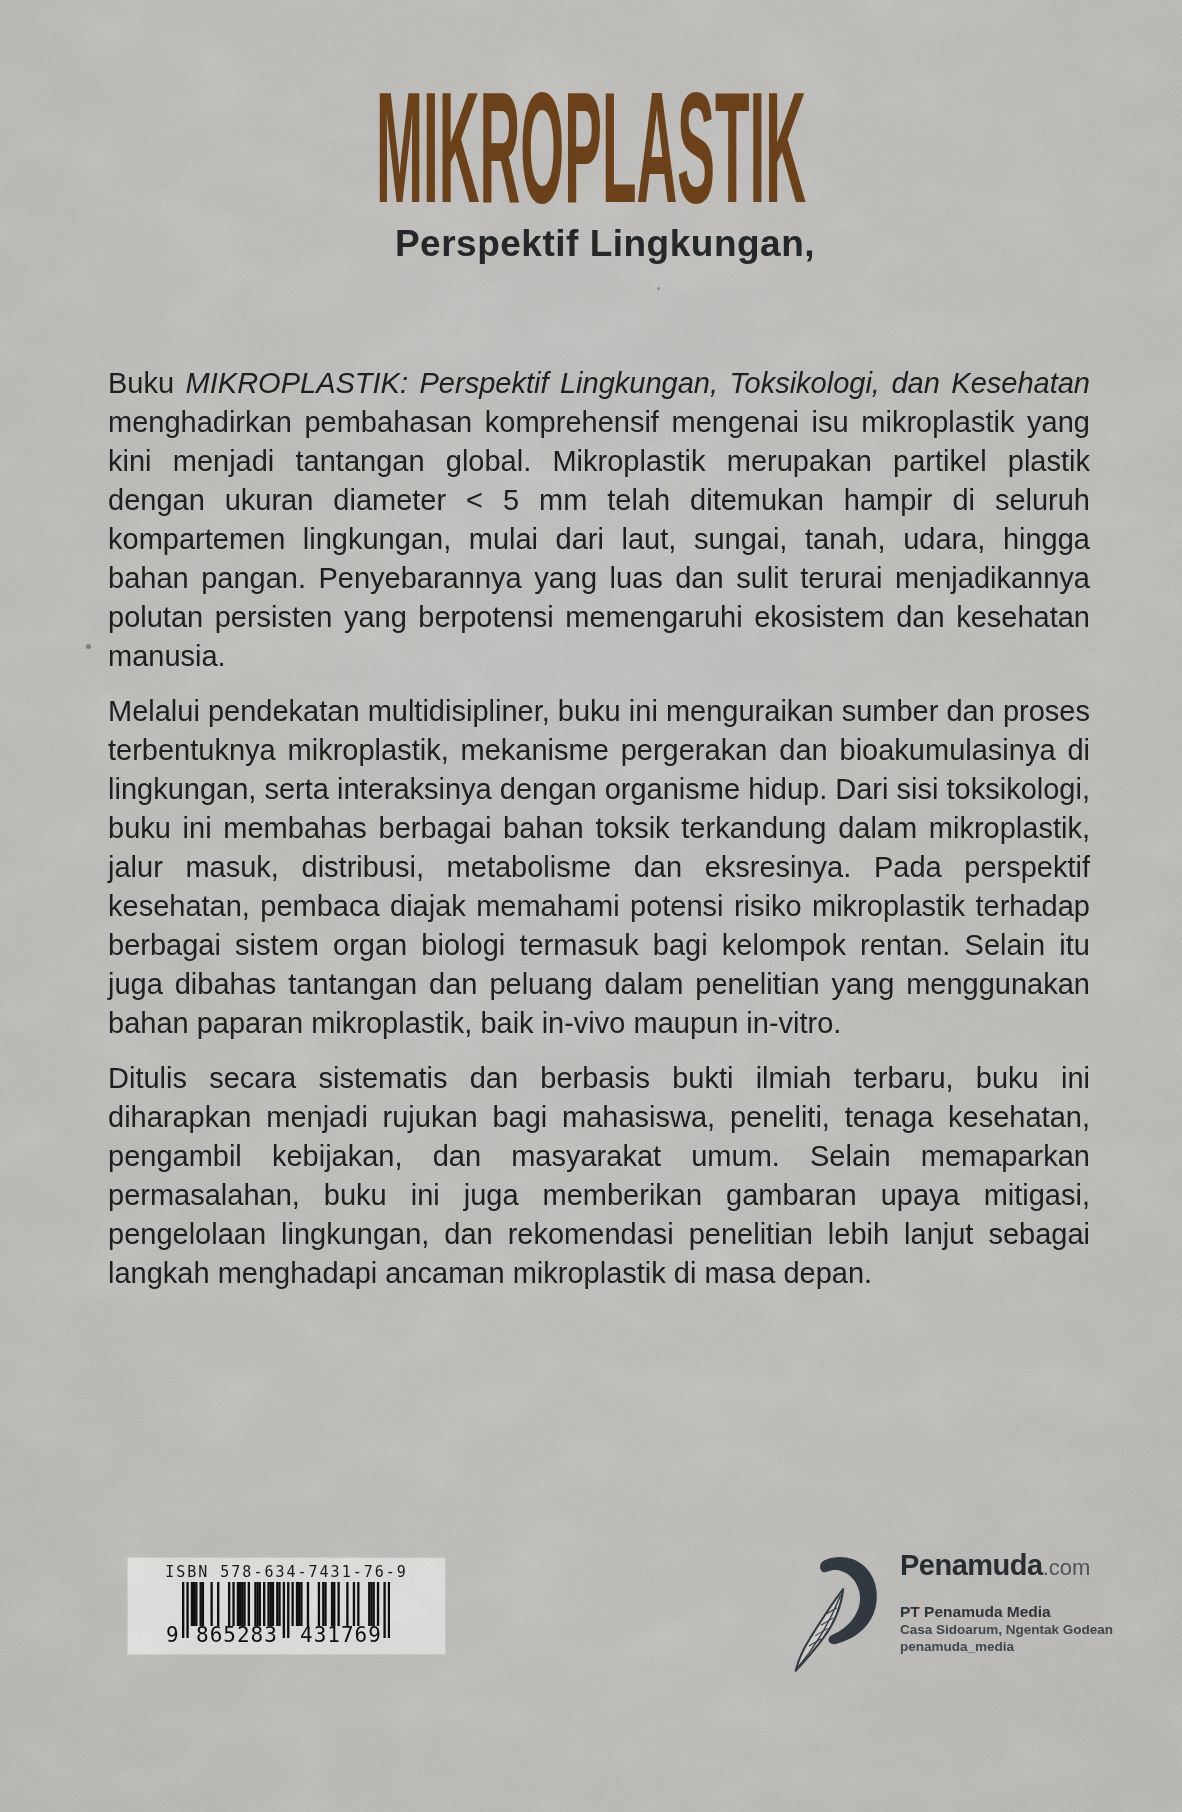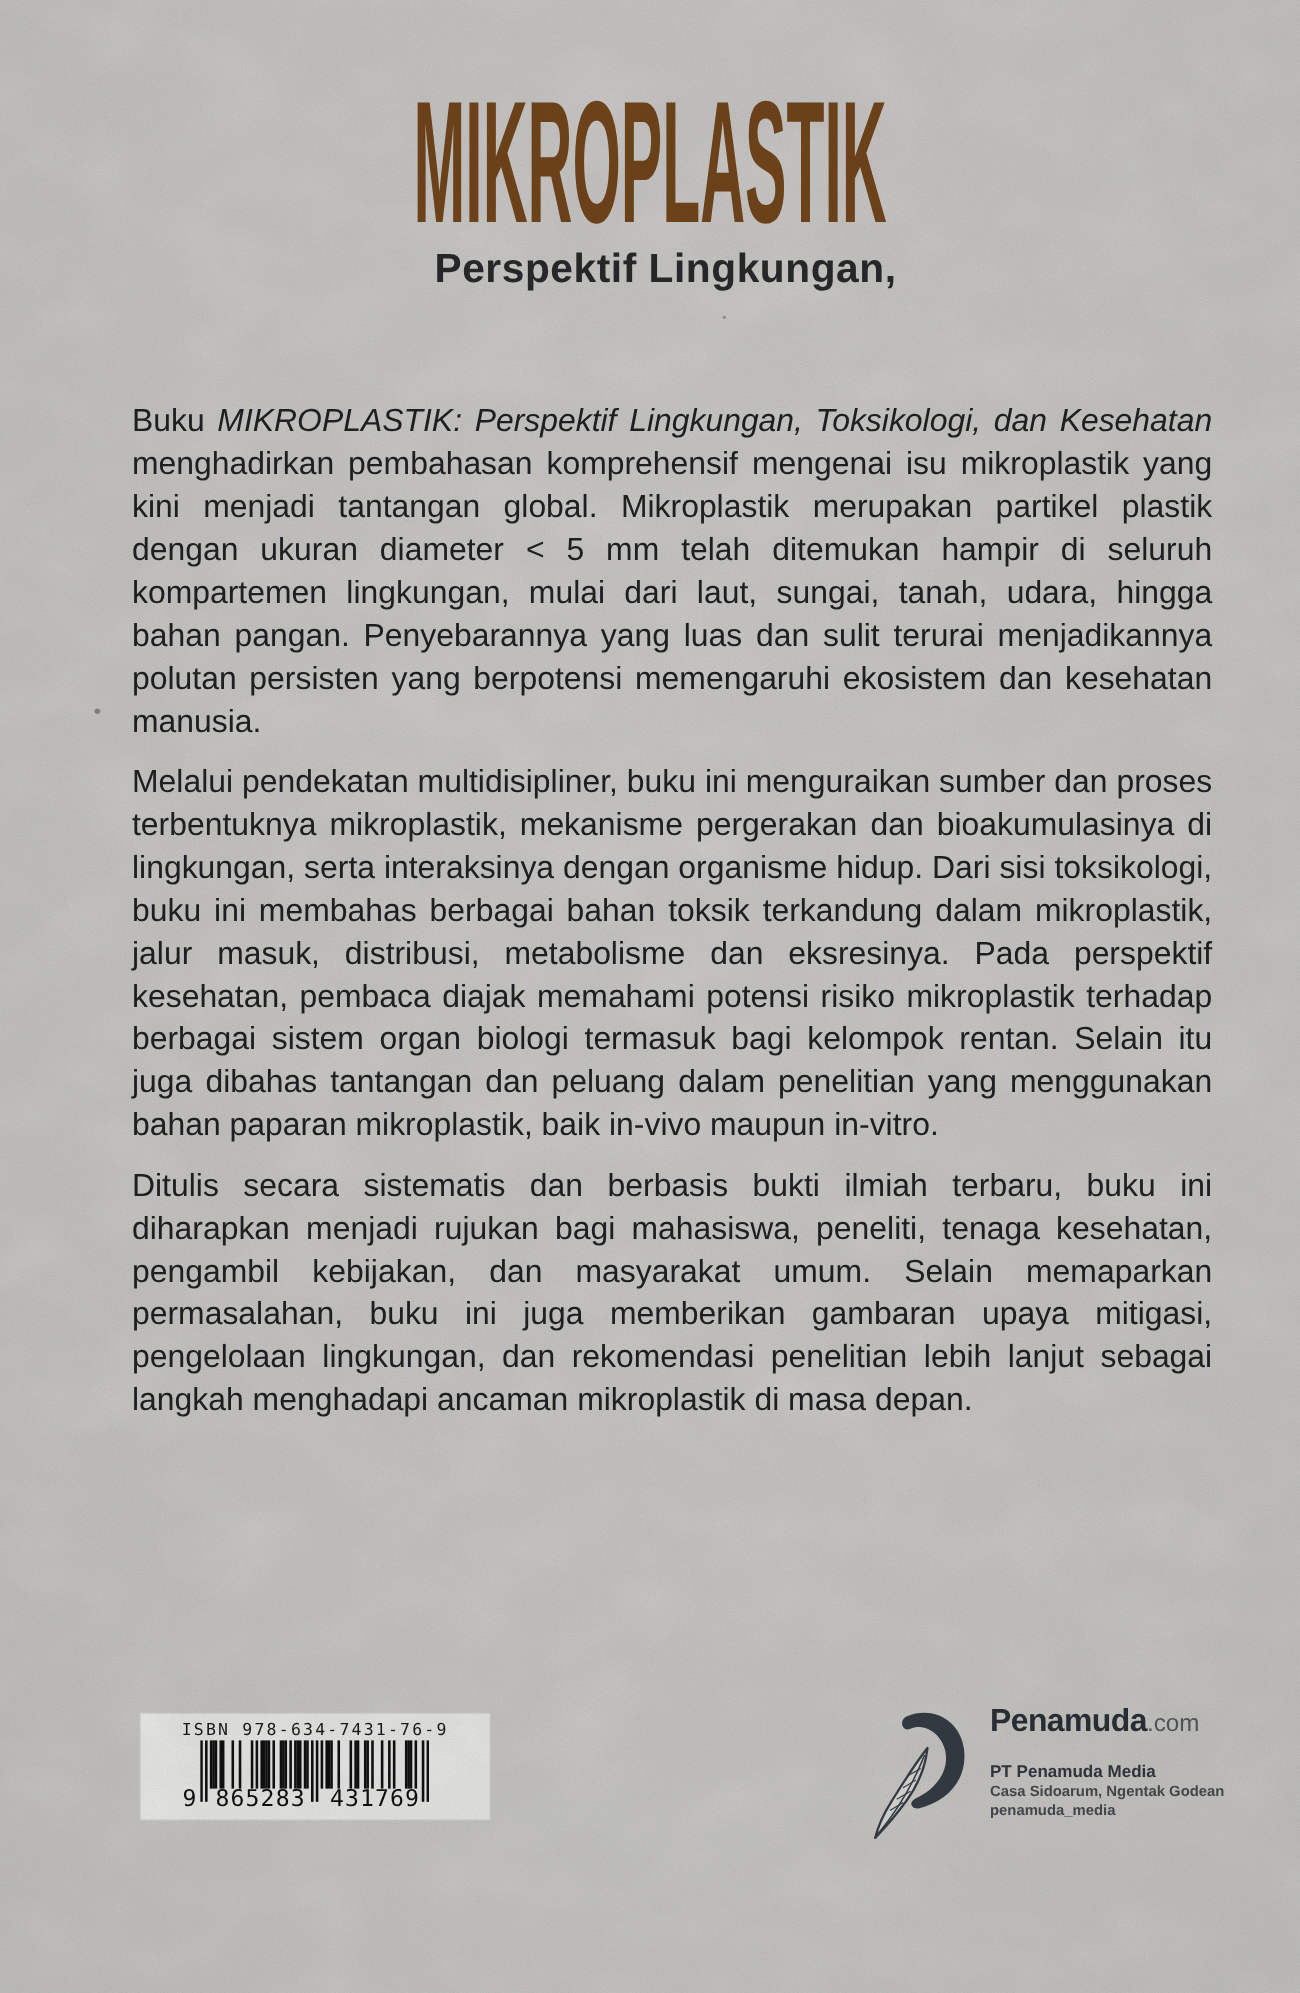--- a/index.html
+++ b/index.html
@@ -8,21 +8,21 @@
         background:radial-gradient(ellipse at 50% 38%, #dddcda 0%, #d8d7d4 62%, #d2d1ce 100%);}
   
   .grain{position:absolute;inset:0;width:100%;height:100%;pointer-events:none;mix-blend-mode:multiply;}
   
   .title-wrap{position:absolute;top:84px;left:0;width:100%;display:flex;justify-content:center;}
   .title-svg text{font-family:"Liberation Sans",sans-serif;font-weight:700;font-size:158px;fill:#7a4a1d;}
   
   .subtitle{position:absolute;top:221px;left:0;width:100%;text-align:center;
             font-weight:700;font-size:37px;line-height:46px;color:#2b2c2e;letter-spacing:.5px;padding-left:14px;}
   
-  .synopsis{position:absolute;top:364px;left:108px;width:982px;color:#232326;margin-left:12px;}
+  .synopsis{position:absolute;top:364px;left:108px;width:982px;color:#232326;}
   .synopsis p{margin:0 0 16px 0;font-size:29px;line-height:39px;text-align:justify;}
   .synopsis p:last-child{margin-bottom:0;}
   .synopsis i{font-style:italic;}
   
   .speck{position:absolute;border-radius:50%;background:#55534f;}
   .speck.a{left:86px;top:644px;width:5px;height:5px;opacity:.55;}
   .speck.b{left:657px;top:287px;width:3px;height:3px;opacity:.45;}
   
   .barcode-box{position:absolute;left:128px;top:1558px;width:317px;height:96px;background:#fbfbfa;box-shadow:0 0 0 1px #e6e5e2;}
   .isbn-label{position:absolute;top:5px;left:0;width:100%;text-align:center;
@@ -61,21 +61,21 @@
   <div class="synopsis">
     <p><span>Buku </span><i>MIKROPLASTIK: Perspektif Lingkungan, Toksikologi, dan Kesehatan</i><span> menghadirkan pembahasan komprehensif mengenai isu mikroplastik yang kini menjadi tantangan global. Mikroplastik merupakan partikel plastik dengan ukuran diameter &lt; 5 mm telah ditemukan hampir di seluruh kompartemen lingkungan, mulai dari laut, sungai, tanah, udara, hingga bahan pangan. Penyebarannya yang luas dan sulit terurai menjadikannya polutan persisten yang berpotensi memengaruhi ekosistem dan kesehatan manusia.</span></p>
     <p>Melalui pendekatan multidisipliner, buku ini menguraikan sumber dan proses terbentuknya mikroplastik, mekanisme pergerakan dan bioakumulasinya di lingkungan, serta interaksinya dengan organisme hidup. Dari sisi toksikologi, buku ini membahas berbagai bahan toksik terkandung dalam mikroplastik, jalur masuk, distribusi, metabolisme dan eksresinya. Pada perspektif kesehatan, pembaca diajak memahami potensi risiko mikroplastik terhadap berbagai sistem organ biologi termasuk bagi kelompok rentan. Selain itu juga dibahas tantangan dan peluang dalam penelitian yang menggunakan bahan paparan mikroplastik, baik in-vivo maupun in-vitro.</p>
     <p>Ditulis secara sistematis dan berbasis bukti ilmiah terbaru, buku ini diharapkan menjadi rujukan bagi mahasiswa, peneliti, tenaga kesehatan, pengambil kebijakan, dan masyarakat umum. Selain memaparkan permasalahan, buku ini juga memberikan gambaran upaya mitigasi, pengelolaan lingkungan, dan rekomendasi penelitian lebih lanjut sebagai langkah menghadapi ancaman mikroplastik di masa depan.</p>
   </div>
 
   <div class="speck a"></div>
   <div class="speck b"></div>
 
   <div class="barcode-box">
-    <div class="isbn-label">ISBN 978-634-7431-76-9</div>
+    <div class="isbn-label">ISBN 578-634-7431-76-9</div>
     <div class="bars-area">
       <svg id="bars" width="208" height="58">
           <rect x="0.00" y="0" width="2.34" height="56" fill="#111"></rect>
           <rect x="4.38" y="0" width="2.34" height="56" fill="#111"></rect>
           <rect x="8.76" y="0" width="2.34" height="44" fill="#111"></rect>
           <rect x="10.95" y="0" width="2.34" height="44" fill="#111"></rect>
           <rect x="13.14" y="0" width="2.34" height="44" fill="#111"></rect>
           <rect x="17.52" y="0" width="2.34" height="44" fill="#111"></rect>
           <rect x="19.71" y="0" width="2.34" height="44" fill="#111"></rect>
           <rect x="28.46" y="0" width="2.34" height="44" fill="#111"></rect>

